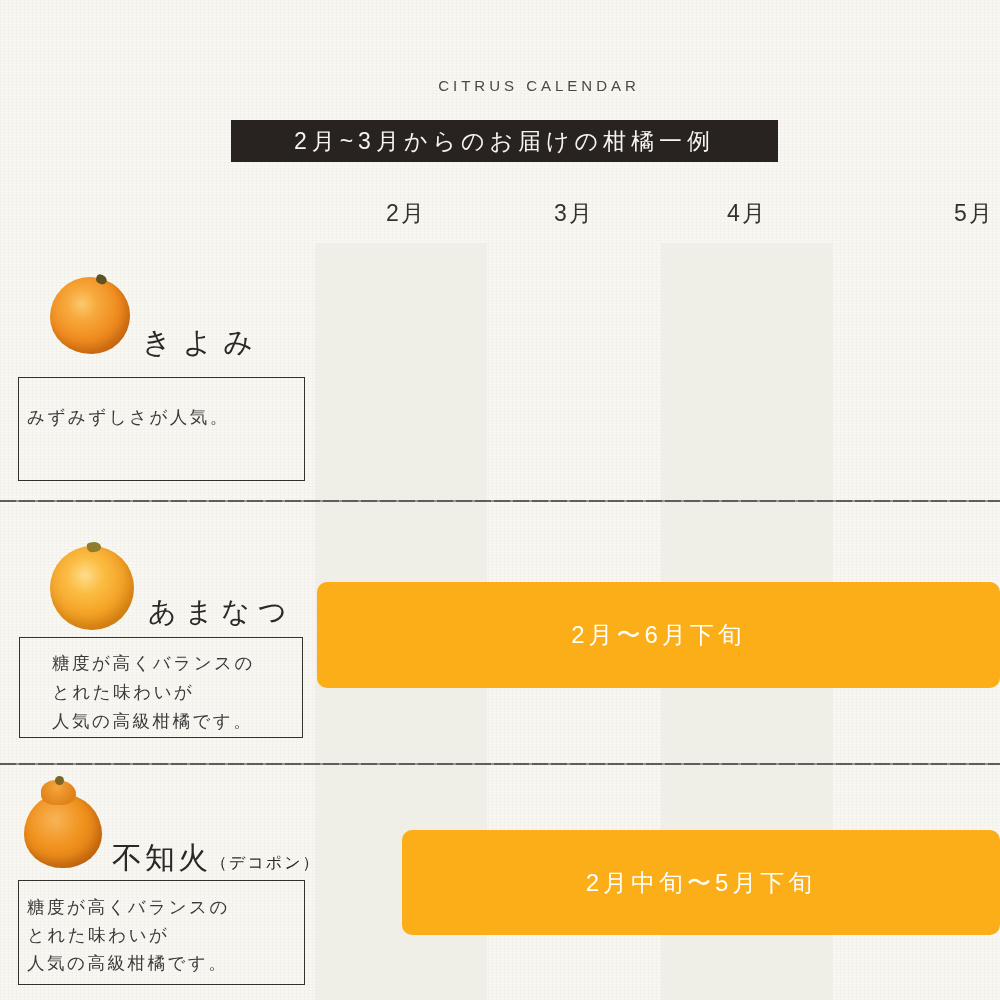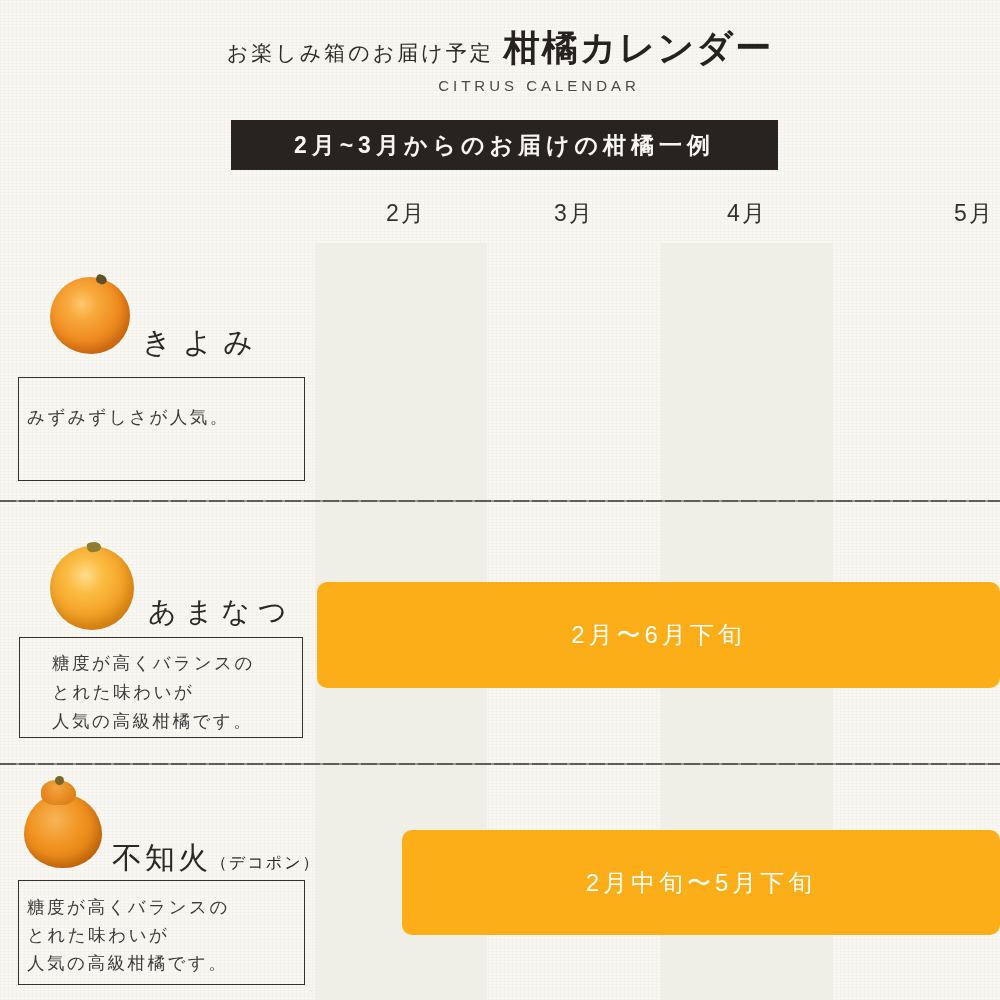--- a/index.html
+++ b/index.html
@@ -15,22 +15,22 @@
       repeating-linear-gradient(0deg, rgba(60,55,45,.025) 0 1px, transparent 1px 3px),
       repeating-linear-gradient(90deg, rgba(60,55,45,.02) 0 1px, transparent 1px 4px);
   }
 
   
   .title-row{position:absolute;top:24px;left:0;width:100%;text-align:center;white-space:nowrap;}
   .title-prefix{font-size:21px;letter-spacing:3px;color:#2e2a27;}
   .title-main{font-size:36px;font-weight:bold;letter-spacing:2px;color:#262220;margin-left:10px;}
   .subtitle{position:absolute;top:77px;left:0;width:100%;text-align:center;
     font-size:15px;letter-spacing:4px;color:#4b4844;padding-left:39px;}
-  .banner{position:absolute;left:231px;top:120px;width:547px;height:50px;background:#282320;
-    display:flex;align-items:center;justify-content:center;font-weight:bold;}
+  .banner{position:absolute;left:231px;top:120px;width:547px;height:42px;background:#282320;
+    display:flex;align-items:center;justify-content:center;}
   .banner span{color:#f6f5f2;font-size:23px;letter-spacing:5px;white-space:nowrap;}
 
   
   .month{position:absolute;top:198px;transform:translateX(-50%);font-size:23px;
     letter-spacing:2px;color:#35322e;white-space:nowrap;}
   .m1{left:406px;} .m2{left:574px;} .m3{left:747px;} .m4{left:959px;margin-left:15px;}
 
   
   .stripe{position:absolute;top:243px;bottom:0;width:172px;background:#efeee7;}
   .stripe-feb{left:315px;}
@@ -90,23 +90,20 @@
   .bar span{color:#ffffff;font-size:24px;letter-spacing:4px;white-space:nowrap;}
   .bar-kiyomi{left:315px;top:320px;width:438px;height:107px;}
   .bar-amanatsu{left:317px;top:582px;right:0;height:106px;}
   .bar-dekopon{left:402px;top:830px;right:0;height:105px;}
 </style>
 </head>
 <body>
 
 <div class="page">
 
-  <div class="title-row">
-    <span class="title-prefix">お楽しみ箱のお届け予定</span><span class="title-main">柑橘カレンダー</span>
-  </div>
   <div class="subtitle">CITRUS CALENDAR</div>
   <div class="banner">
     <span>2月~3月からのお届けの柑橘一例</span>
   </div>
 
   <span class="month m1">2月</span>
   <span class="month m2">3月</span>
   <span class="month m3">4月</span>
   <span class="month m4">5月</span>
 

